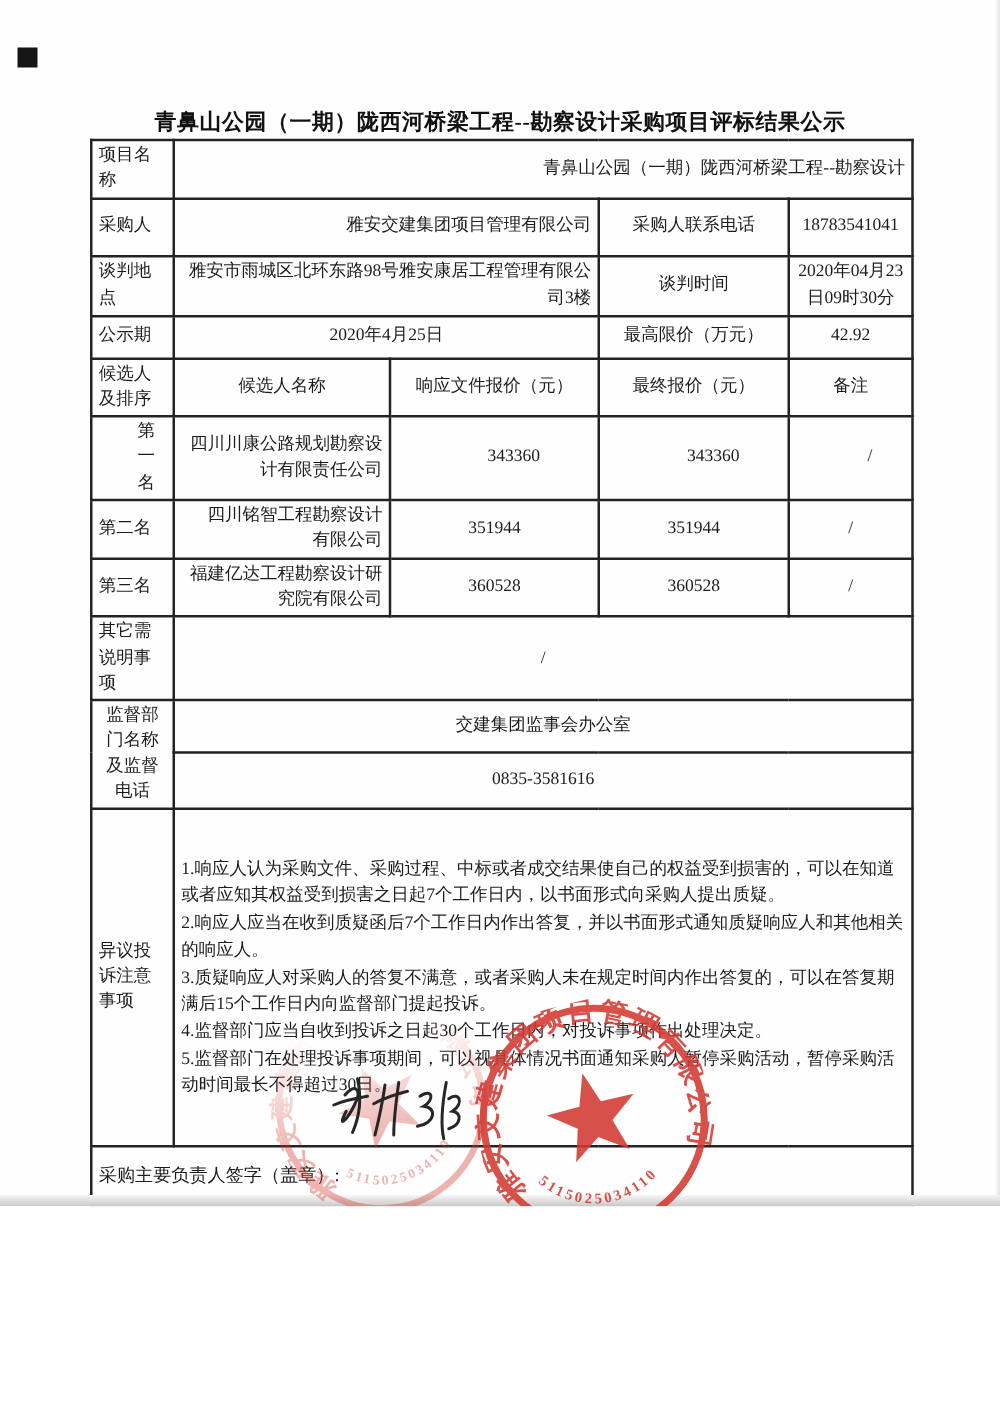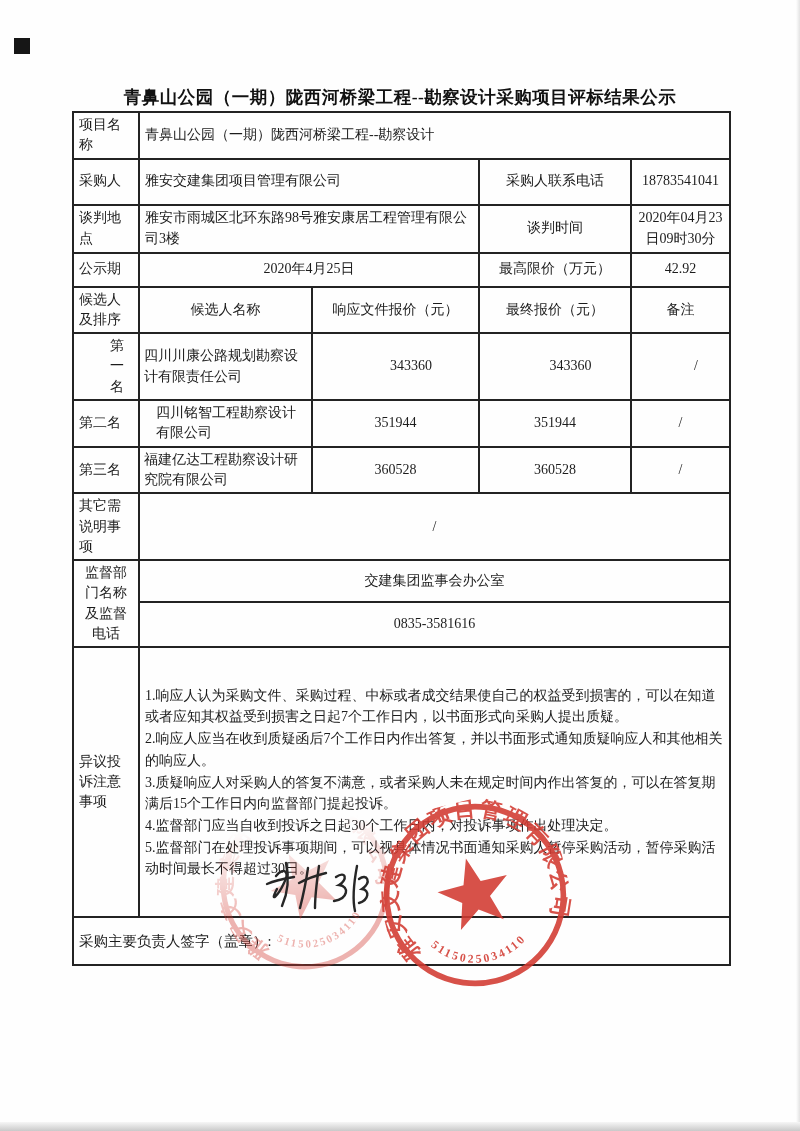--- a/index.html
+++ b/index.html
@@ -1,35 +1,35 @@
 <!DOCTYPE html>
 <html style="--seal-color: #d23a31;"><head>
 <meta charset="utf-8">
 <style>
   * { margin:0; padding:0; box-sizing:border-box; }
   html,body { background:#ffffff; }
   .page {
-    position:relative; width:800px; height:1131px; background:#fefefe;
+    position:relative; width:800px; height:965px; background:#fefefe;
     font-family:"Liberation Serif","DejaVu Serif",serif;
     color:#1e1e1e; overflow:hidden;
   }
   .corner-square { position:absolute; left:14px; top:38px; width:16px; height:16px; background:#161616; }
   .doc-title {
     position:absolute; top:85px; left:0; width:100%;
     text-align:center; font-size:17.5px; font-weight:bold; letter-spacing:0.5px; color:#111;
   }
   table.main {
     position:absolute; left:72px; top:111px; width:657px;
     border-collapse:collapse; table-layout:fixed;
     font-size:14px; color:#1c1c1c;
   }
   table.main td { border:2px solid #232323; padding:2px 5px; vertical-align:middle; line-height:1.45; overflow:hidden; }
   td.lab { text-align:left; padding-left:3px; padding-right:2px; }
   td.ctr { text-align:center;margin-top:17px; }
-  td.lft { text-align:left; padding-left:7px; }
+  td.lft { text-align:right; padding-left:7px; }
   tr.r1 td{ height:44px; } tr.r2 td{ height:46px; } tr.r3 td{ height:48px; }
   tr.r4 td{ height:34px;border-radius:12px; } tr.r5 td{ height:36px; } tr.r6 td{ height:50px;padding-left:36px; }
   tr.r7 td{ height:46px; } tr.r8 td{ height:44px; } tr.r9 td{ height:36px; }
   tr.r10 td{ height:40px; } tr.r11 td{ height:44px; }
   tr.r12 td{ height:270px; } tr.r13 td{ height:48px; }
   td.sup-lab { text-align:center; padding:2px 2px;font-family:Liberation Mono, monospace; }
   .obj-text { padding:0 4px; }
   .obj-text div { text-align:left; line-height:1.55; }
   td.sig-cell { text-align:left; padding-left:6px; font-size:14.5px; }
   

